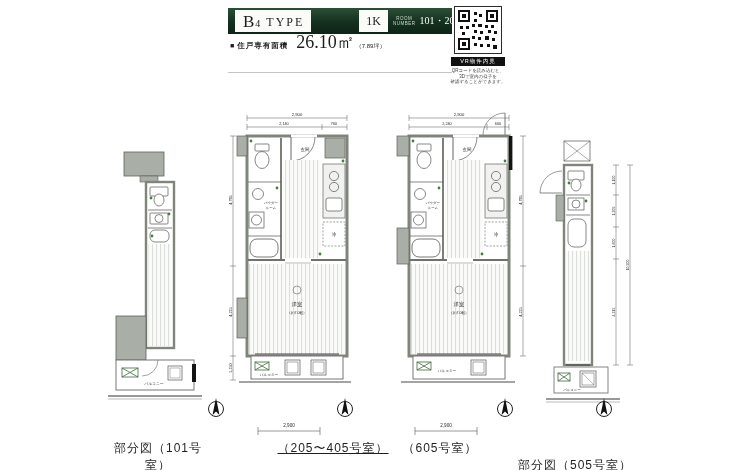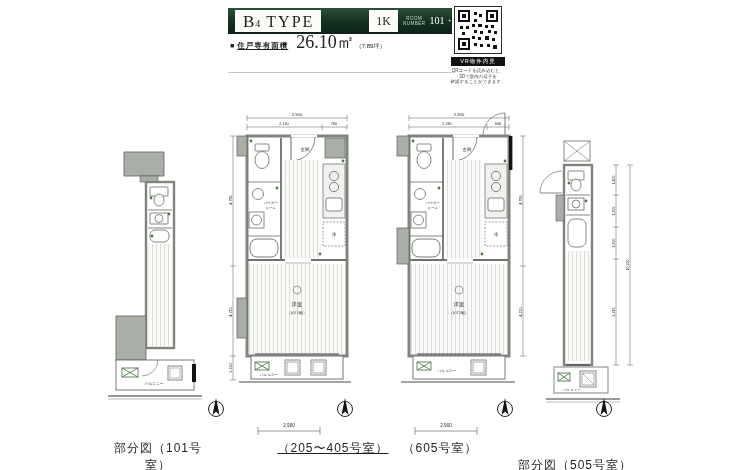--- a/index.html
+++ b/index.html
@@ -7,30 +7,30 @@
   .abs{position:absolute;}
   
   .banner{left:228px;top:8px;height:26px;display:flex;align-items:stretch;
           background:linear-gradient(180deg,#2c4f37 0%,#14301f 55%,#0e2416 100%);
           padding:2px 2px 2px 7px;box-sizing:border-box;width:224px;}
   .banner .white-box{background:#fbfbf8;display:flex;align-items:center;justify-content:center;
           font-family:"Liberation Serif","DejaVu Serif",serif;color:#1c1c1c;}
   .type-box{padding:0 7px 0 8px;}
   .type-letter{font-size:17px;line-height:17px;}
   .type-number{font-size:10px;margin:4px 6px 0 1px;}
-  .type-word{font-size:16px;letter-spacing:2px;margin-top:2px;}
+  .type-word{font-size:12px;letter-spacing:2px;margin-top:2px;}
   .gap{width:2px;background:linear-gradient(180deg,#2c4f37,#0e2416);}
   .onek-box{padding:5px 7px;font-size:12px;margin-left:48px;}
   .room-area{flex:1;display:flex;align-items:center;color:#fff;padding-left:5px;}
   .rn-label{font-size:4.5px;line-height:5px;letter-spacing:.5px;color:#cfd9cf;margin-right:4px;text-align:center;}
   .rn-numbers{font-family:"Liberation Serif","DejaVu Serif",serif;font-size:10px;letter-spacing:0;white-space:nowrap;}
   
   .area-row{left:230px;display:flex;align-items:baseline;color:#1d1d1d;}
   .area-bullet{font-size:7px;margin-right:3px;}
-  .area-label{font-size:7.5px;letter-spacing:1px;font-weight:bold;text-decoration:underline;}
+  .area-label{font-size:7.5px;letter-spacing:1px;font-weight:bold;}
   .area-value{font-family:"Liberation Serif","DejaVu Serif",serif;font-size:18px;margin-left:8px;line-height:17px;}
   .area-note{font-size:6px;margin-left:1px;}
   .header-underline{left:228px;top:72px;width:224px;height:1px;background:#c4c4c4;}
   
   .qr-panel{left:450px;top:6px;width:56px;text-align:center;}
   .qr-frame{width:46px;height:46px;border:1px solid #2a2a2a;margin:0 auto;background:#fff;
             display:flex;align-items:center;justify-content:center;}
   .vr-badge{margin:3px auto 2px;background:#111;color:#fff;font-size:5.5px;line-height:9px;height:9px;width:54px;letter-spacing:1px;}
   .qr-caption{font-size:4.5px;line-height:5.5px;color:#3a3a3a;letter-spacing:0;}
   

